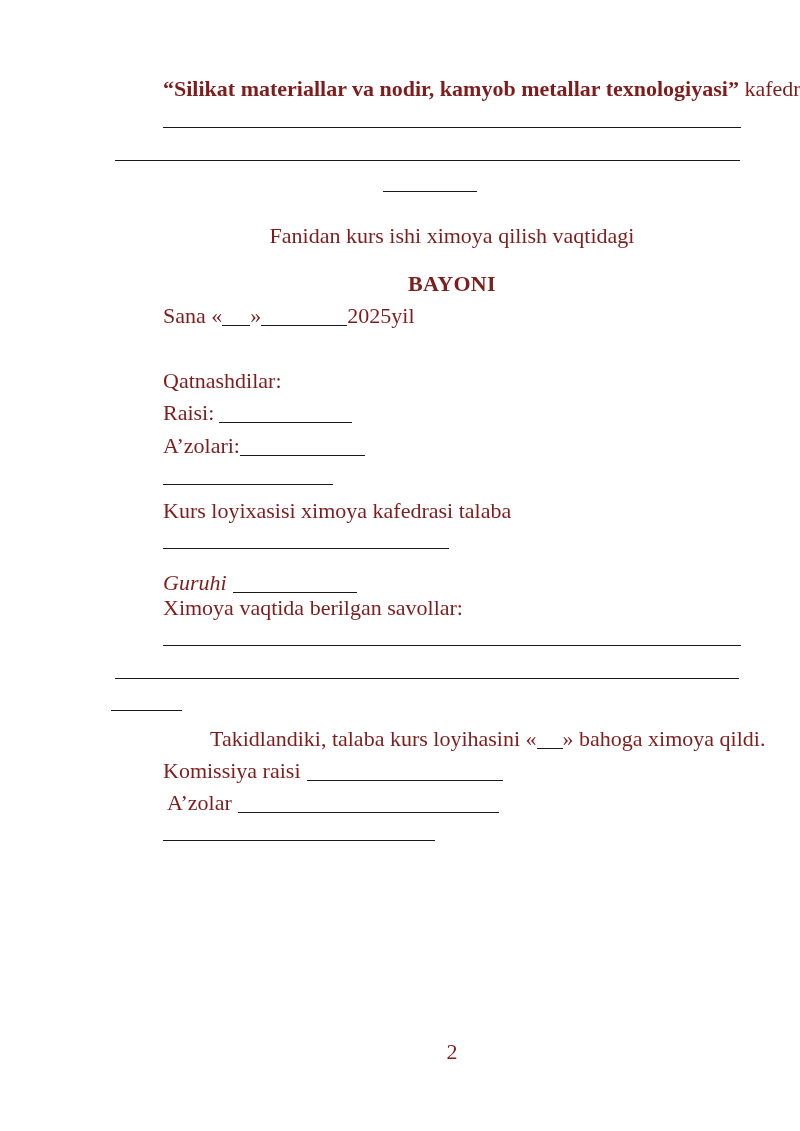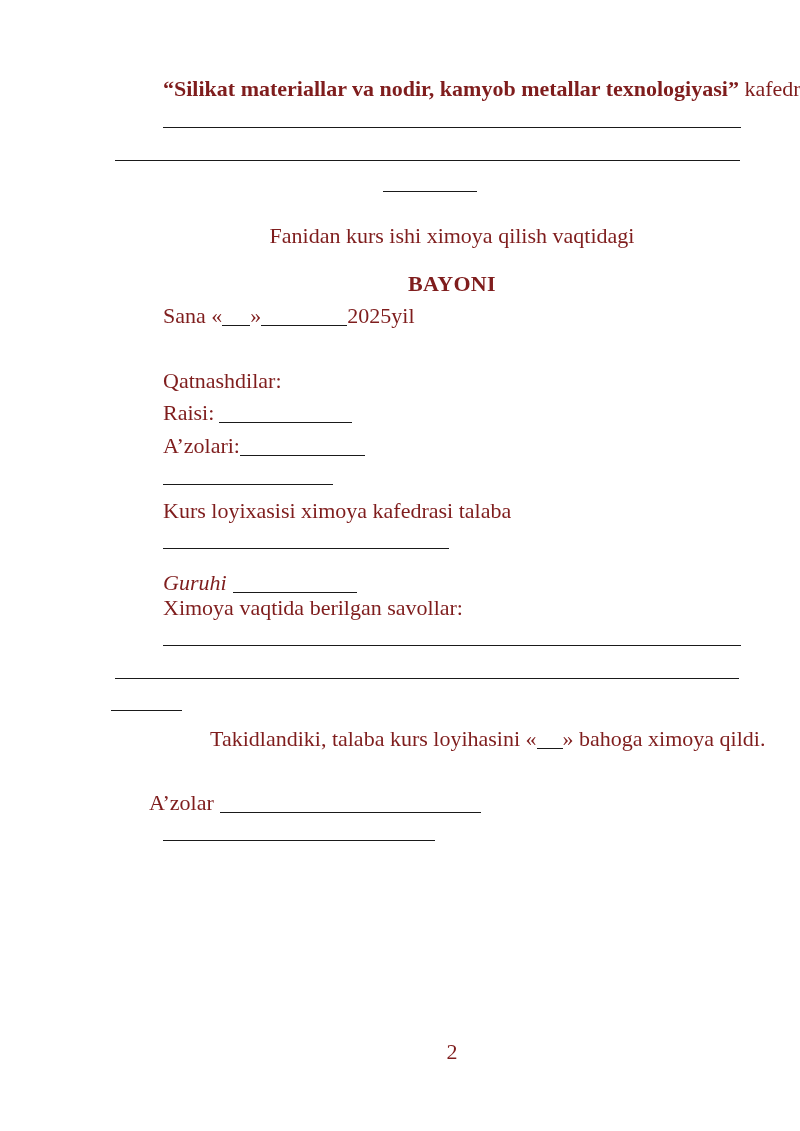--- a/index.html
+++ b/index.html
@@ -56,21 +56,21 @@
   .pos-title        { top: 273px; letter-spacing: 0.3px; }
   .pos-date         { top: 305px; left: 163px; }
   .pos-participants { top: 370px; left: 163px; }
   .pos-chairman     { top: 402px; left: 163px; }
   .pos-members      { top: 435px; left: 163px; }
   .pos-student      { top: 500px; left: 163px; }
   .pos-group        { top: 572px; left: 163px; font-style: italic; }
   .pos-questions    { top: 597px; left: 163px; }
   .pos-conclusion   { top: 728px; left: 210px; }
   .pos-comm-chair   { top: 760px; left: 163px; }
-  .pos-comm-members { top: 792px; left: 149px; }
+  .pos-comm-members { top: 792px; left: 167px; }
   .pos-page-number  { top: 1041px; }
 </style>
 </head>
 <body>
 
 <div class="page">
 
   <div class="line pos-header">
     <span class="bold">“Silikat materiallar va nodir, kamyob metallar texnologiyasi”</span><span> kafedrasi</span>
   </div>
@@ -108,20 +108,23 @@
 
   <div class="line pos-questions">Ximoya vaqtida berilgan savollar:</div>
   <div class="rule rule-questions-1"></div>
   <div class="rule rule-questions-2"></div>
   <div class="rule rule-questions-3"></div>
 
   <div class="line pos-conclusion">
     <span>Takidlandiki, talaba kurs loyihasini «</span><span class="blank" style="width:26px"></span><span>» bahoga ximoya qildi.</span>
   </div>
 
+  <div class="line pos-comm-chair">
+    <span>Komissiya raisi</span><span class="blank" style="width:196px; margin-left:6px"></span>
+  </div>
 
   <div class="line pos-comm-members">
     <span>A’zolar</span><span class="blank" style="width:261px; margin-left:6px"></span>
   </div>
   <div class="rule rule-members2-cont"></div>
 
   <div class="centerbox pos-page-number">2</div>
 
 </div>
 

